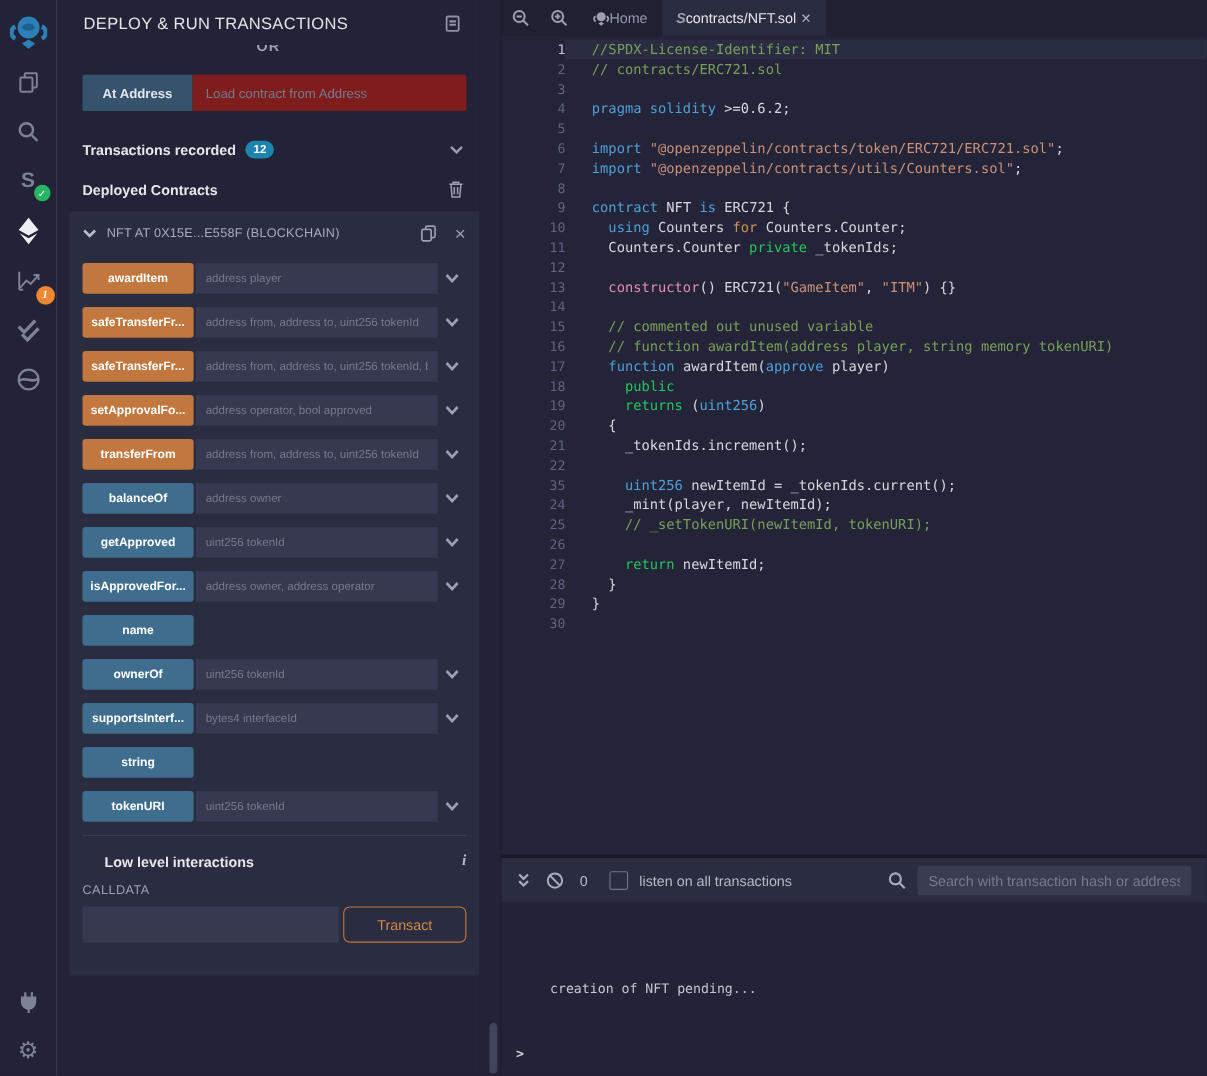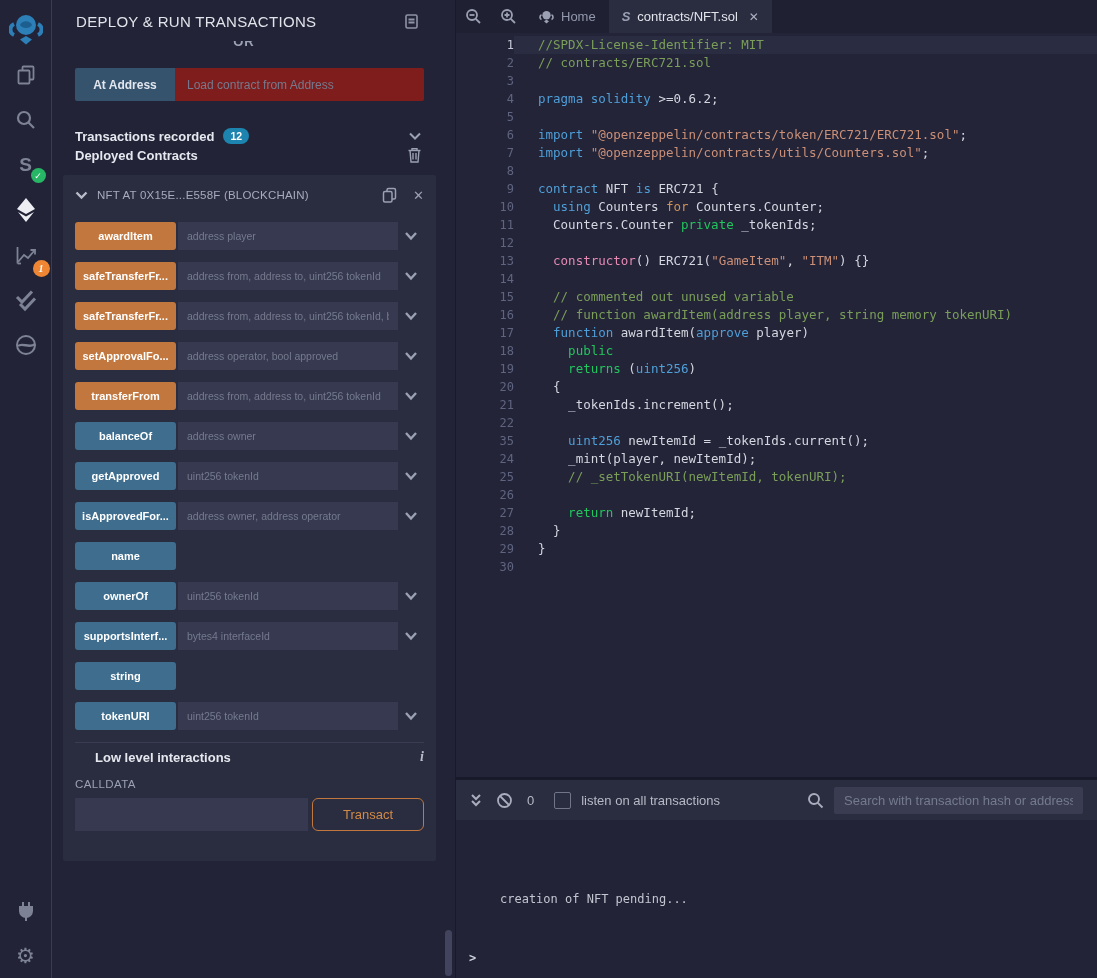--- a/index.html
+++ b/index.html
@@ -30,21 +30,21 @@
   .or-row { height:11px; overflow:hidden; display:flex; justify-content:center; margin-top:5px; }
   .or-row span { transform:translateY(-7px); color:#9ba0b2; font-size:13px; font-weight:bold; letter-spacing:1px; }
   .at-address-row { display:flex; height:33px; margin:16px 12px 0 23px; }
   .at-address-btn { width:100px; flex:none; background:#35536d; color:#e2e6ee; border:none;
                     font-size:12px; font-weight:600; border-radius:2px 0 0 2px; font-family:inherit; }
   .at-address-input { flex:1; background:#7f1d1d; border:none; padding:0 12px; font-size:12px; color:#d5d8e2;
                       border-radius:0 2px 2px 0; font-family:inherit; }
   input::placeholder { color:#757a8e; }
   .section-row { display:flex; align-items:center; margin:0 14px 0 23px; }
   .section-row.tx { margin-top:27px; }
-  .section-row.dep { margin-top:3px; }
+  .section-row.dep { margin-top:20px; }
   .section-label { color:#e6e8ef; font-size:13px; font-weight:600; }
   .count-badge { margin-left:9px; background:#1c84ae; color:#fff; font-size:10.5px; font-weight:bold;
                  border-radius:9px; padding:2px 7px; }
   .row-right { margin-left:auto; color:#9ba0b2; display:flex; align-items:center; }
 
   .contract-card { margin:12px 0 0 11px; width:373px; background:#2a2c3f; border-radius:2px;
                    padding:12px 12px 30px 12px; }
   .card-head { display:flex; align-items:center; color:#a7abbc; font-size:11.5px; letter-spacing:.2px; }
   .card-head .chev { margin-right:9px; color:#b8bcc9; }
   .card-title { white-space:nowrap; overflow:hidden; }
@@ -55,38 +55,38 @@
   .fn-row { display:flex; align-items:center; height:28px; margin-bottom:12px; }
   .fn-btn { width:101px; flex:none; height:28px; border:none; border-radius:3px; color:#fff;
             font-size:11px; font-weight:700; font-family:inherit; overflow:hidden; white-space:nowrap; }
   .fn-btn.write { background:#c1773e; }
   .fn-btn.view  { background:#3e6d8e; }
   .fn-input { flex:1; min-width:0; margin-left:2px; height:28px; background:#363950; border:none;
               padding:0 9px; font-size:10.5px; color:#d5d8e2; font-family:inherit; }
   .fn-chev { width:26px; flex:none; display:flex; justify-content:center; color:#9ba0b2; }
 
   .ll-divider { border-top:1px solid #3a3d52; margin-top:10px; }
-  .ll-head { display:flex; align-items:center; margin-top:6px;padding-left:20px; }
+  .ll-head { display:flex; align-items:center; margin-top:15px;padding-left:20px; }
   .ll-title { color:#e6e8ef; font-size:13px; font-weight:600; }
   .info-i { margin-left:auto; color:#b9bdc9; font-family:"Liberation Serif",serif; font-weight:bold;
             font-size:14px; font-style:italic; }
   .calldata-label { margin-top:13px; color:#9ba0b2; font-size:11.5px; letter-spacing:.4px; }
   .calldata-row { display:flex; margin-top:8px; height:33px; }
   .calldata-input { flex:1; background:#363950; border:none; padding:0 8px; color:#d5d8e2; font-family:inherit; }
   .transact-btn { width:112px; flex:none; margin-left:4px; background:transparent; border:1px solid #c1773e;
                   border-radius:6px; color:#d28a47; font-size:13px; font-family:inherit; }
 
   .panel-gap { width:19px; flex:none; background:#222336; position:relative; }
   .gap-thumb { position:absolute; right:3px; bottom:2px; width:7px; height:46px; background:#41445c; border-radius:4px; }
 
   
   .main { flex:1; min-width:0; display:flex; flex-direction:column; background:#232438; border-left:1px solid #191a29; }
   .tab-bar { height:33px; flex:none; background:#1f2032; display:flex; align-items:stretch; }
   .tab-zoom { width:35px; display:flex; align-items:center; justify-content:center; color:#9ba0b2; }
-  .tab { display:flex; align-items:center; gap:7px; padding:0 13px; font-size:13px; color:#9298ab; }
+  .tab { display:flex; align-items:center; gap:0; padding:0 13px; font-size:13px; color:#9298ab; }
   .tab.active { background:#2a2c3f; color:#e2e5ec; }
   .tab .t-ic { color:#9ba0b2; display:flex; }
   .tab .s-file { font-size:13px; font-weight:bold; font-style:italic; color:#9ba0b2; }
   .tab .t-close { color:#aeb3c2; font-size:12px; margin-left:4px; }
 
   .editor { flex:1; overflow:hidden; padding-top:3px; font-family:"DejaVu Sans Mono",monospace;
             font-size:12.5px; line-height:18px; }
   .code-line { display:flex; height:18px; }
   .ln { width:58px; flex:none; text-align:right; color:#5f6480; font-size:12px; }
   .code-area { flex:1; white-space:pre; padding-left:24px; color:#d4d7e0; }

